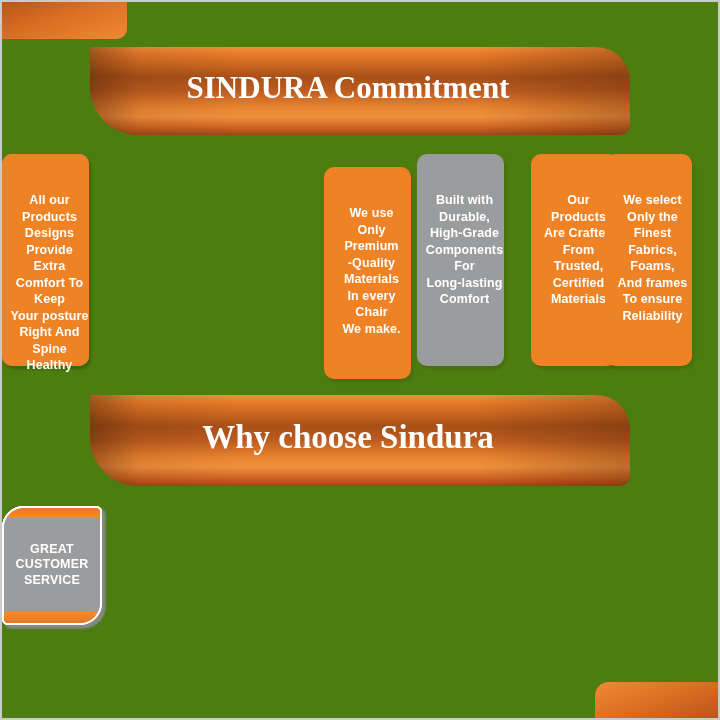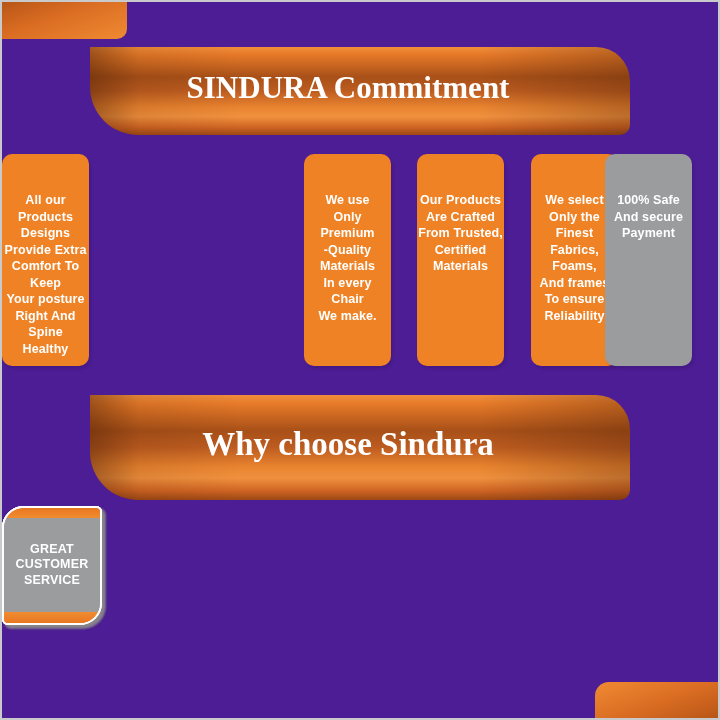--- a/index.html
+++ b/index.html
@@ -1,57 +1,57 @@
 <!DOCTYPE html>
 <html><head>
 <meta charset="utf-8">
 <style>
   html,body{margin:0;padding:0;background:#ffffff;}
   .canvas{
     position:relative;width:720px;height:720px;overflow:hidden;
-    background:#4c1d95;box-sizing:border-box;border:2px solid #c9cacb;
+    background:#4d7c0f;box-sizing:border-box;border:2px solid #c9cacb;
     font-family:"Liberation Sans",sans-serif;
   }
   
   .corner{position:absolute;}
   .corner.tl{left:0;top:0;width:125px;height:37px;
     background:linear-gradient(160deg,#b85617 0%,#d96c22 40%,#f08a32 100%);
     border-radius:0 0 10px 0;}
   .corner.br{right:0;bottom:0;width:123px;height:36px;
     background:linear-gradient(160deg,#f08a32 0%,#d96c22 55%,#b85617 100%);
     border-radius:14px 0 0 0;}
   
   .banner{
     position:absolute;left:88px;width:540px;
     border-radius:0 34px 10px 48px;
     display:flex;align-items:center;justify-content:center;
     background:
       linear-gradient(to right, rgba(70,28,4,0.45) 0%, rgba(70,28,4,0.10) 9%, rgba(70,28,4,0) 28%, rgba(70,28,4,0) 72%, rgba(70,28,4,0.30) 100%),
       linear-gradient(to bottom, #f18e3c 0%, #e57928 9%, #a85018 34%, #bd5c20 50%, #e8832f 68%, #f0913e 79%, #d06523 91%, #9c4715 100%);
   }
   .banner.b1{top:45px;height:88px;}
-  .banner.b2{top:393px;height:105px;}
+  .banner.b2{top:393px;height:91px;}
   .banner-title{
     font-family:"Liberation Serif",serif;font-weight:bold;color:#fff;
     padding:0 24px 6px 0;white-space:nowrap;
   }
   .banner.b1 .banner-title{font-size:31px;}
   .banner.b2 .banner-title{font-size:33px;}
   
   .ccard{
     position:absolute;top:152px;width:87px;height:212px;border-radius:10px;
     box-shadow:2px 3px 3px rgba(0,0,0,0.10);
-    text-align:center;box-sizing:border-box;padding-top:38px;
+    text-align:center;box-sizing:border-box;padding-top:38px;padding-left:8px;
   }
   .ccard.orange{background:#ef8224;}
   .ccard.gray{background:#9a9c9e;}
   .ccard:nth-of-type(1){left:40px;}
   .ccard:nth-of-type(2){left:134px;}
   .ccard:nth-of-type(3){left:228px;}
-  .ccard:nth-of-type(4){left:302px;}
+  .ccard:nth-of-type(4){left:322px;margin-top:13px;}
   .ccard:nth-of-type(5){left:415px;}
   .ccard:nth-of-type(6){left:509px;margin-left:20px;}
   .ccard:nth-of-type(7){left:603px;}
   .ctext{
     display:block;white-space:pre-line;color:#ffffff;font-weight:bold;
     font-size:12.5px;line-height:16.5px;letter-spacing:0.1px;
   }
   
   .wcard{
     position:absolute;top:504px;width:100px;height:119px;
@@ -92,20 +92,29 @@
   <div class="ccard orange">
     <span class="ctext">We use
 Only
 Premium
 -Quality
 Materials
 In every
 Chair
 We make.</span>
   </div>
+  <div class="ccard gray">
+    <span class="ctext">Built with
+Durable,
+High-Grade
+Components
+For
+Long-lasting
+Comfort</span>
+  </div>
   <div class="ccard orange">
     <span class="ctext">Our Products
 Are Crafted
 From Trusted,
 Certified
 Materials</span>
   </div>
   <div class="ccard orange">
     <span class="ctext">We select
 Only the

